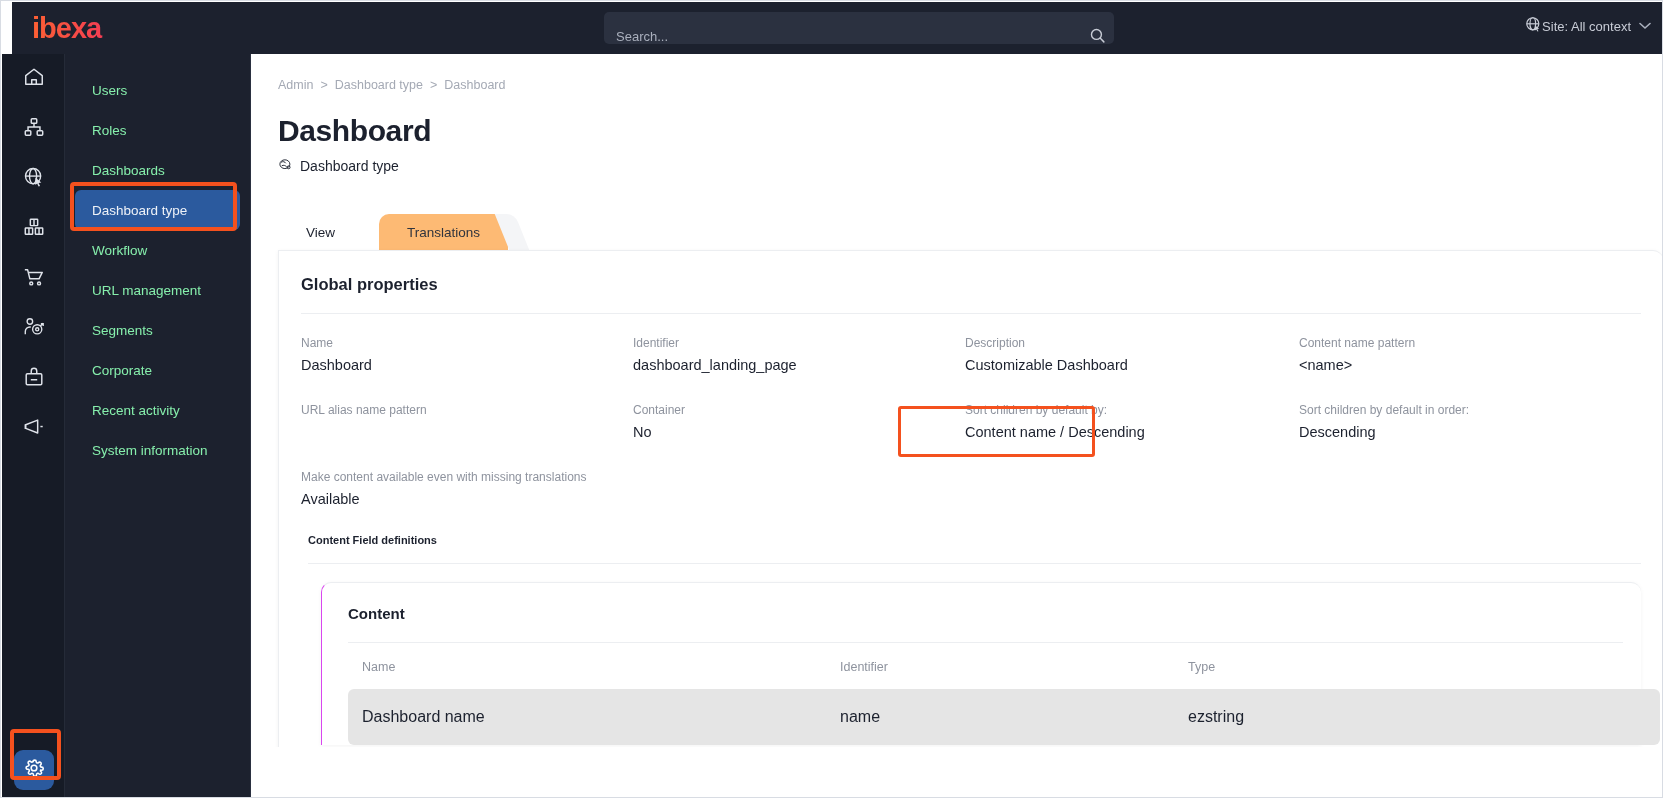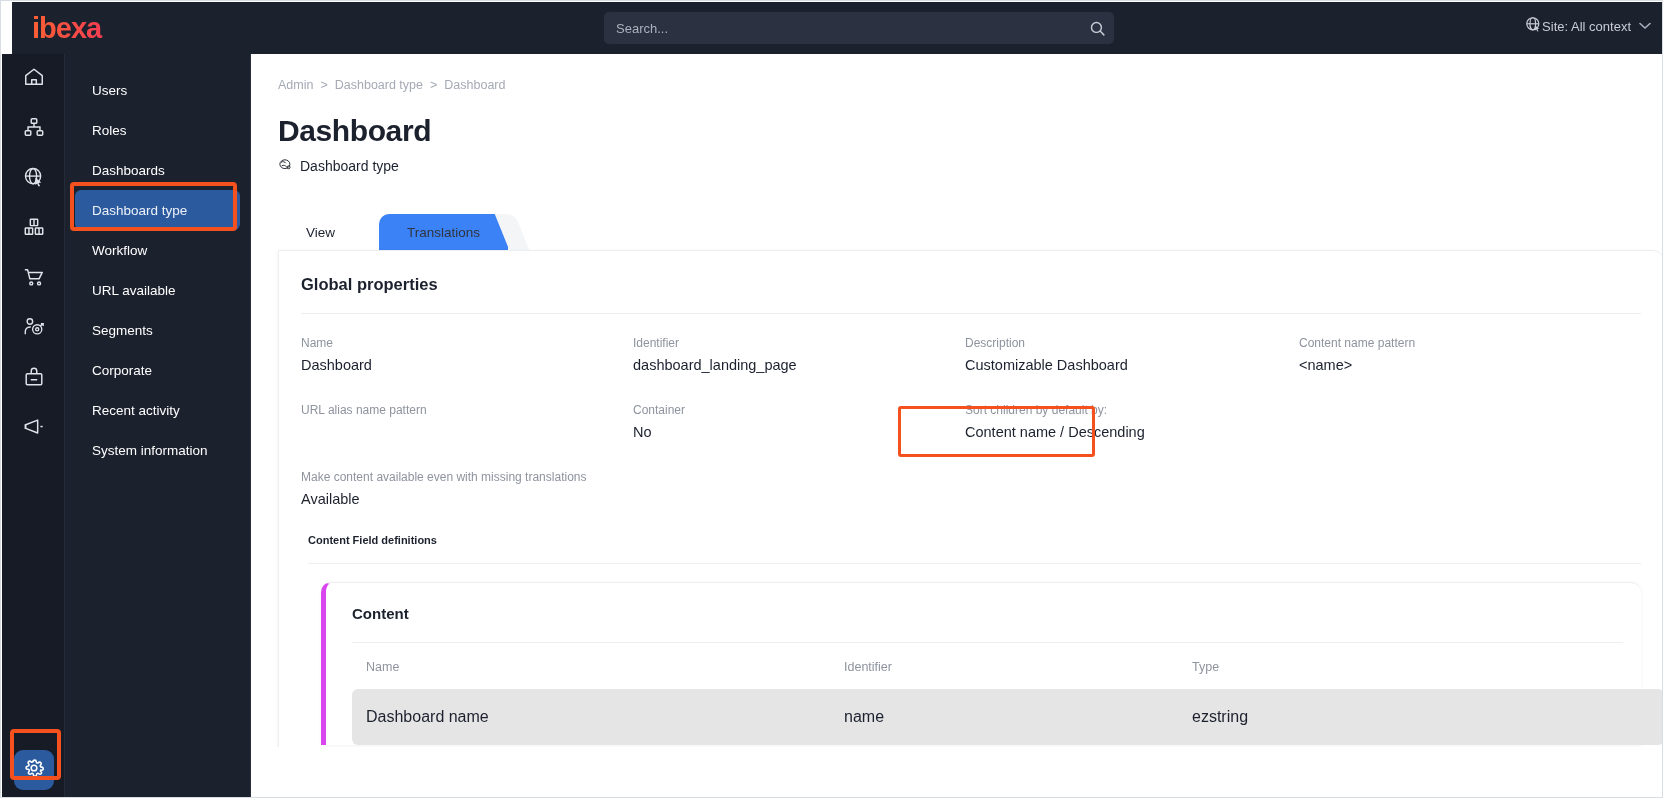--- a/index.html
+++ b/index.html
@@ -29,21 +29,21 @@
     font-size: 29px; font-weight: bold; letter-spacing: -1px;
     background: linear-gradient(90deg,#ff6a2b 0%,#f0335c 45%,#c8247f 100%);
     -webkit-background-clip: text; background-clip: text;
     -webkit-text-fill-color: transparent; color: transparent;
     line-height: 34px;
   }
   .search-wrap {
     position: absolute; left: 592px; top: 10px;
     width: 510px; height: 32px;
     background: #2b3140; border-radius: 5px;
-    display: flex; align-items: center;
+    display: flex; align-items: flex-end;
   }
   .search-input {
     flex: 1; background: transparent; border: 0; outline: none;
     color: #c8ccd6; font-size: 13px; font-family: "Liberation Sans", sans-serif;
     padding: 0 12px;
   }
   .search-input::placeholder { color: #aab0bd; }
   .search-icon { width: 34px; display:flex; align-items:center; justify-content:center; }
   .site-context {
     position: absolute; right: 22px; top: 14px;
@@ -85,21 +85,21 @@
   .menu {
     position: absolute; top: 53px; left: 64px;
     width: 186px; height: 744px;
     background: #1c212e;
     border-right: 1px solid #2a3040;
     padding-top: 16px;
   }
   .menu-item {
     height: 40px; margin: 0 10px; padding-left: 17px;
     display: flex; align-items: center;
-    color: #ffffff; font-size: 13.5px;
+    color: #86efac; font-size: 13.5px;
     border-radius: 6px;
   }
   .menu-item.active { background: #2b5a9e; color: #eef2f8; }
   .ann-menu {
     position: absolute; left: 69px; top: 181px;
     width: 167px; height: 49px;
     border: 4px solid #f4511e; border-radius: 4px;
     pointer-events: none;
   }
 
@@ -133,21 +133,21 @@
     display: flex; align-items: flex-end;
   }
   .tab {
     height: 36px; padding: 0 28px;
     display: flex; align-items: center;
     font-size: 13.5px; color: #1c212e;
     border-radius: 10px 10px 0 0;
     background: #ffffff;
     position: relative;
   }
-  .tab.inactive { background: #3b82f6; color: #30343d; }
+  .tab.inactive { background: #fdba74; color: #30343d; }
   .tab-skew-r {
     position: absolute; right: -14px; bottom: 0;
     width: 20px; height: 36px;
     background: inherit;
     transform: skewX(22deg);
     border-radius: 0 8px 0 0;
   }
 
   
   .card {
@@ -178,21 +178,21 @@
     pointer-events: none;
   }
 
   .sub-sect { margin-top: -2px; padding-left: 7px; }
   .sub-title { font-size: 11px; font-weight: bold; color: #1c212e; }
   .hr2 { height: 1px; background: #eceef1; margin: 17px 22px 0 0; }
 
   .inner-card {
     margin: 18px 22px 0 20px;
     background: #ffffff;
-    border-left: 5px solid #d946ef;
+    border-left: 1px solid #d946ef;
     border-top: 1px solid #eceef1;
     border-radius: 10px 10px 0 0;
     box-shadow: 0 1px 4px rgba(0,0,0,0.05);
     padding: 22px 0 0 26px;
   }
   .inner-title { font-size: 15px; font-weight: bold; color: #1c212e; }
   .hr3 { height: 1px; background: #eceef1; margin: 20px 18px 0 0; }
 
   table.ft { width: 1312px; border-collapse: collapse; margin-top: 0; }
   table.ft th {
@@ -348,21 +348,21 @@
     <div class="menu-item">
       <span>Dashboards</span>
     </div>
     <div class="menu-item active">
       <span>Dashboard type</span>
     </div>
     <div class="menu-item">
       <span>Workflow</span>
     </div>
     <div class="menu-item">
-      <span>URL available</span>
+      <span>URL management</span>
     </div>
     <div class="menu-item">
       <span>Segments</span>
     </div>
     <div class="menu-item">
       <span>Corporate</span>
     </div>
     <div class="menu-item">
       <span>Recent activity</span>
     </div>
@@ -433,20 +433,24 @@
           <div class="prop-label">URL alias name pattern</div>
           <div class="prop-value"></div>
         </div>
         <div class="prop">
           <div class="prop-label">Container</div>
           <div class="prop-value">No</div>
         </div>
         <div class="prop">
           <div class="prop-label">Sort children by default by:</div>
           <div class="prop-value">Content name / Descending</div>
+        </div>
+        <div class="prop">
+          <div class="prop-label">Sort children by default in order:</div>
+          <div class="prop-value">Descending</div>
         </div>
 
         <div class="prop" style="grid-column: 1 / span 2;">
           <div class="prop-label">Make content available even with missing translations</div>
           <div class="prop-value">Available</div>
         </div>
       </div>
 
       <div class="sub-sect">
         <div class="sub-title">Content Field definitions</div>

